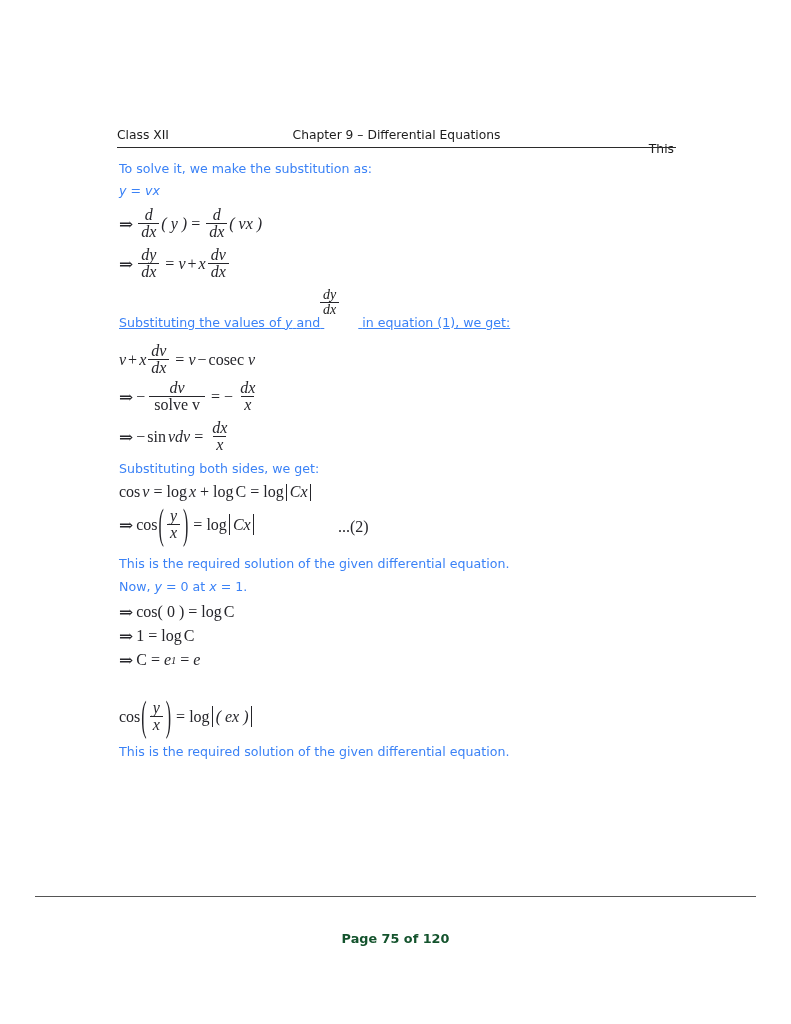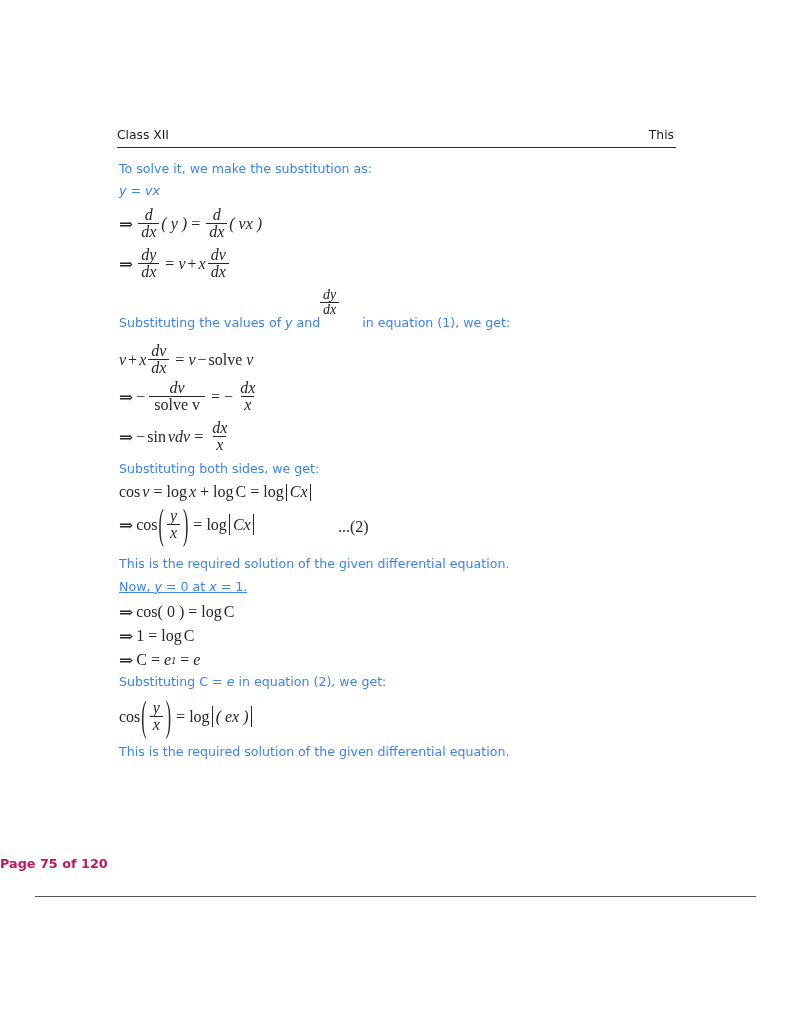--- a/index.html
+++ b/index.html
@@ -27,20 +27,21 @@
   .header {
     position: absolute;
     left: 117px;
     top: 128px;
     width: 559px;
     height: 20px;
     display: flex;
     align-items: baseline;
     font-size: 12.3px;
     color: #1d1d1d;
+    flex-direction: column;
   }
   .header-left { flex: 0 0 auto; }
   .header-center {
     position: absolute;
     left: 0; right: 0;
     text-align: center;
   }
   .header-right {
     margin-left: auto;
     padding-right: 2px;
@@ -156,35 +157,36 @@
     position: absolute;
     left: 35px;
     top: 896px;
     width: 721px;
     height: 0;
     border-top: 1.4px solid #555555;
   }
   .footer-text {
     position: absolute;
     left: 0;
-    top: 856px;
+    top: 931px;
     width: 791px;
-    text-align: left;
+    text-align: center;
     font-size: 12.8px;
     font-weight: bold;
-    color: #be185d;
+    color: #14532d;
   }
 </style>
 </head>
 <body>
 
 <div class="page">
 
   <div class="header">
     <span class="header-left">Class XII</span>
+    <span class="header-center">Chapter 9 – Differential Equations</span>
     <span class="header-right">This</span>
   </div>
   <div class="header-rule"></div>
 
   <div class="para" style="top:161px;">To solve it, we make the substitution as:</div>
 
   <div class="para" style="top:183px;">
     <i>y</i>
     <span>=</span>
     <i>vx</i>
@@ -220,21 +222,21 @@
     <span class="msp-s"></span>
     <span class="mr">+</span>
     <span class="msp-s"></span>
     <span class="mi">x</span>
     <span class="frac">
       <span class="num mi">dv</span>
       <span class="den mi">dx</span>
     </span>
   </div>
 
-  <div class="para" style="top:315px;">
+  <div class="para" style="top:315px;text-decoration:underline;">
     <span>Substituting the values of</span>
     <i>y</i>
     <span>and</span>
     <span style="display:inline-block; width:34px;"></span>
     <span>in equation (1), we get:</span>
   </div>
   <div class="inline-frac-host" style="left:318px; top:288px;">
     <span class="frac" style="font-size:15px;">
       <span class="num mi" style="font-size:14px;">dy</span>
       <span class="den mi" style="font-size:14px;">dx</span>
@@ -251,21 +253,21 @@
       <span class="num mi">dv</span>
       <span class="den mi">dx</span>
     </span>
     <span class="msp"></span>
     <span class="mr">=</span>
     <span class="msp"></span>
     <span class="mi">v</span>
     <span class="msp-s"></span>
     <span class="mr">−</span>
     <span class="msp-s"></span>
-    <span class="mr">solve</span>
+    <span class="mr">cosec</span>
     <span class="msp"></span>
     <span class="mi">v</span>
   </div>
 
   <div class="math" style="left:119px; top:380px;">
     <span class="op">⇒</span>
     <span class="mr">−</span>
     <span class="msp-s"></span>
     <span class="frac wide">
       <span class="num mi">dv</span>
@@ -341,21 +343,21 @@
     <span class="msp"></span>
     <span class="mr">log</span>
     <span class="bar tall"></span>
     <span class="mi">Cx</span>
     <span class="bar tall"></span>
   </div>
   <div class="eqlabel" style="left:338px; top:518px;">...(2)</div>
 
   <div class="para" style="top:556px;">This is the required solution of the given differential equation.</div>
 
-  <div class="para" style="top:579px;text-decoration:underline;">
+  <div class="para" style="top:579px;">
     <span>Now,</span>
     <i>y</i>
     <span>= 0 at</span>
     <i>x</i>
     <span>= 1.</span>
   </div>
 
   <div class="math" style="left:119px; top:602px;">
     <span class="op">⇒</span>
     <span class="mr">cos</span>
@@ -386,25 +388,20 @@
     <span class="mr">=</span>
     <span class="msp"></span>
     <span class="mi">e</span>
     <span class="sup">1</span>
     <span class="msp"></span>
     <span class="mr">=</span>
     <span class="msp"></span>
     <span class="mi">e</span>
   </div>
 
-  <div class="para" style="top:674px;">
-    <span>Substituting C =</span>
-    <i>e</i>
-    <span>in equation (2), we get:</span>
-  </div>
 
   <div class="math" style="left:119px; top:700px;">
     <span class="mr">cos</span>
     <span class="paren">
       <span class="pl">(</span>
       <span class="frac">
         <span class="num mi">y</span>
         <span class="den mi">x</span>
       </span>
       <span class="pr">)</span>

